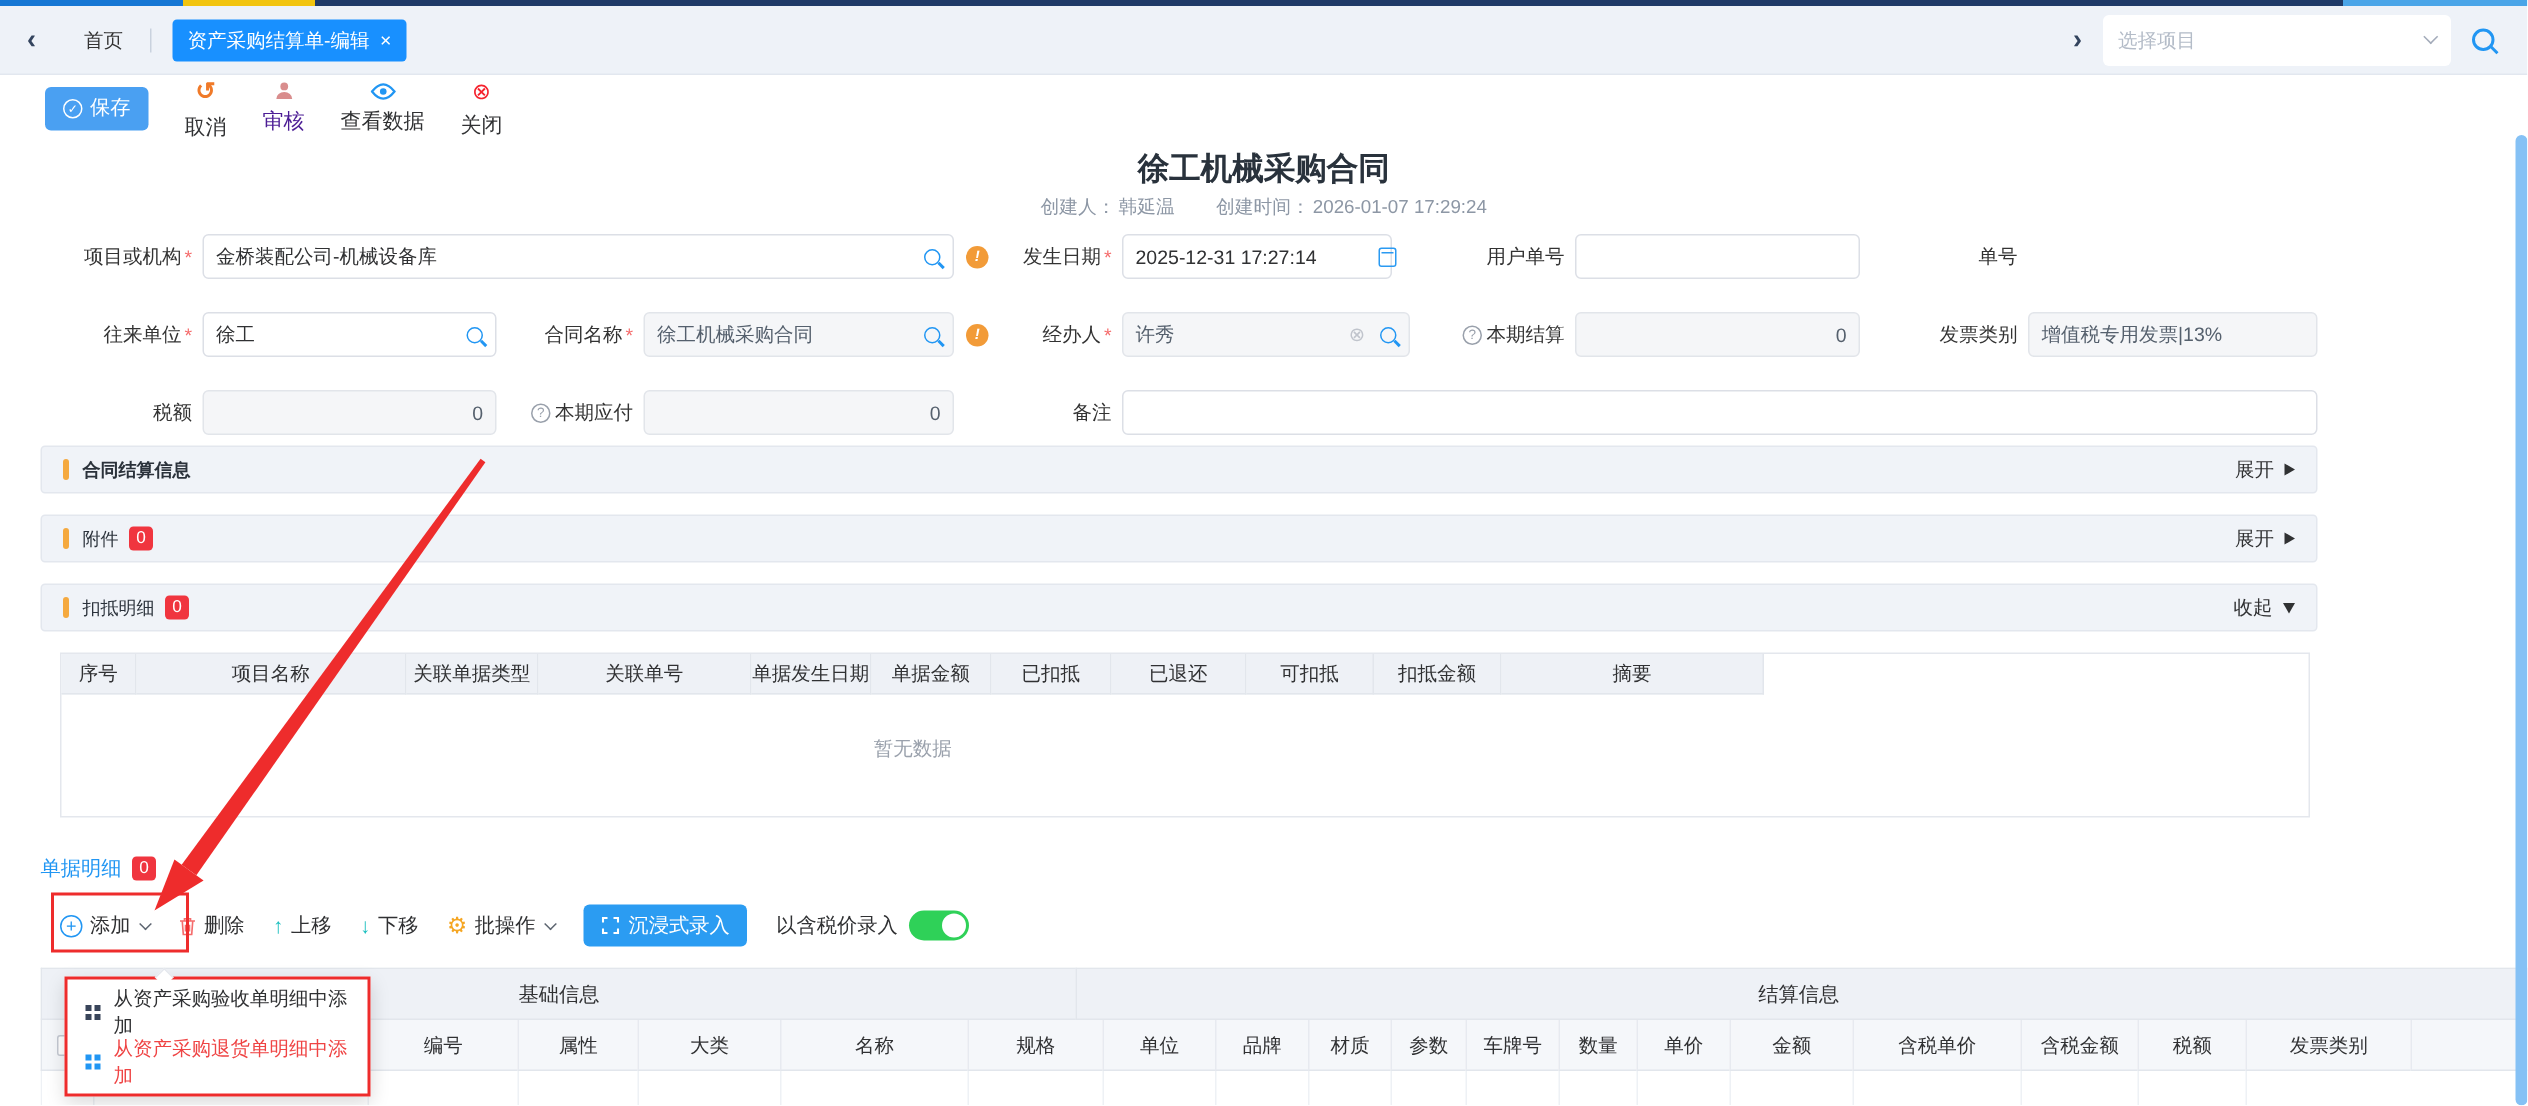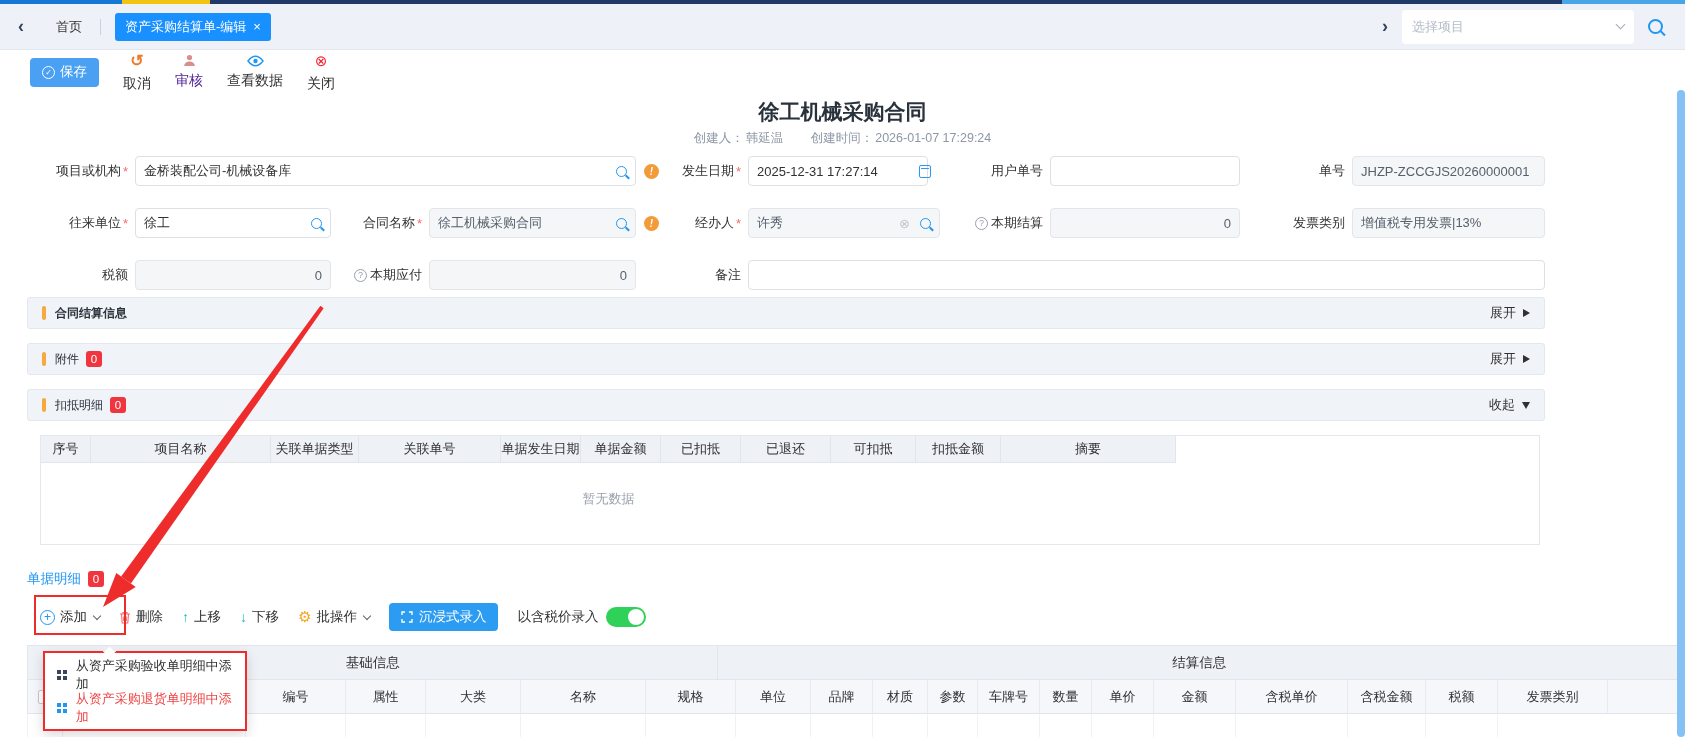--- a/index.html
+++ b/index.html
@@ -220,23 +220,20 @@
     <div class="f-label req" style="grid-column:5;grid-row:1;">发生日期</div>
     <div class="field" style="grid-column:6;grid-row:1;">
       <input class="has-icon" value="2025-12-31 17:27:14" style="">
       <span class="in-icon ic-cal"></span>
     </div>
     <div class="f-label" style="grid-column:7;grid-row:1;">用户单号</div>
     <div class="field" style="grid-column:8;grid-row:1;">
       <input value="" style="">
     </div>
     <div class="f-label" style="grid-column:9;grid-row:1;">单号</div>
-    <div class="field" style="grid-column:10;grid-row:1;">
-      <input class="disabled" readonly="" value="JHZP-ZCCGJS20260000001" style="">
-    </div>
 
     <div class="f-label req" style="grid-column:1;grid-row:2;">往来单位</div>
     <div class="field" style="grid-column:2;grid-row:2;">
       <input class="has-icon" value="徐工" style="">
       <span class="in-icon mag"></span>
     </div>
     <div class="f-label req" style="grid-column:3;grid-row:2;">合同名称</div>
     <div class="field" style="grid-column:4;grid-row:2;">
       <input class="has-icon disabled" value="徐工机械采购合同" style="">
       <span class="in-icon mag"></span>

